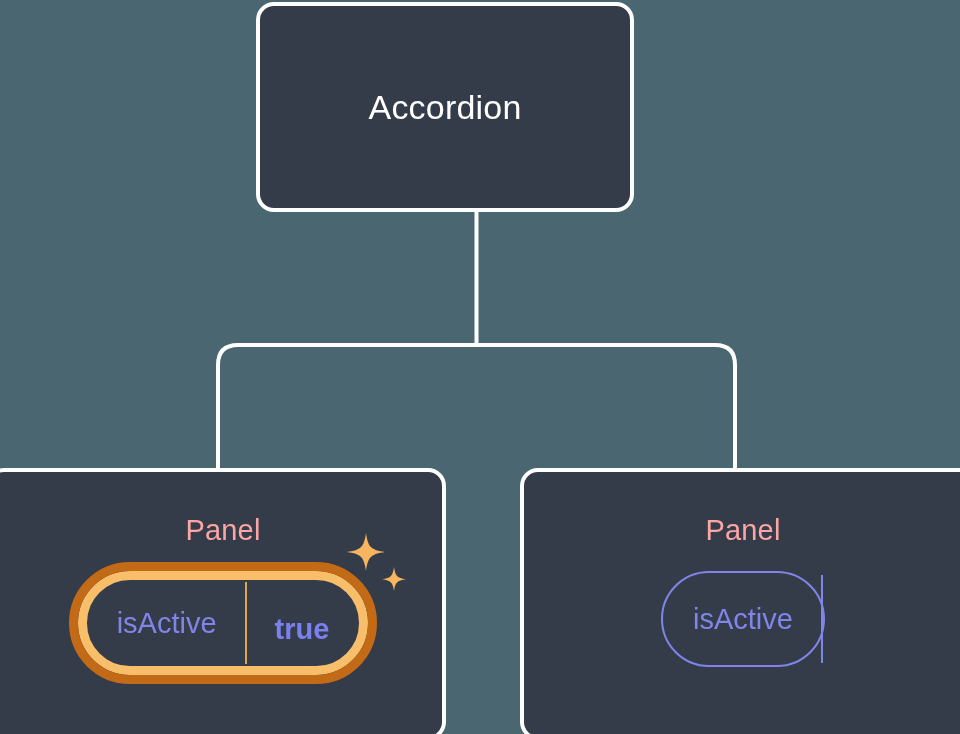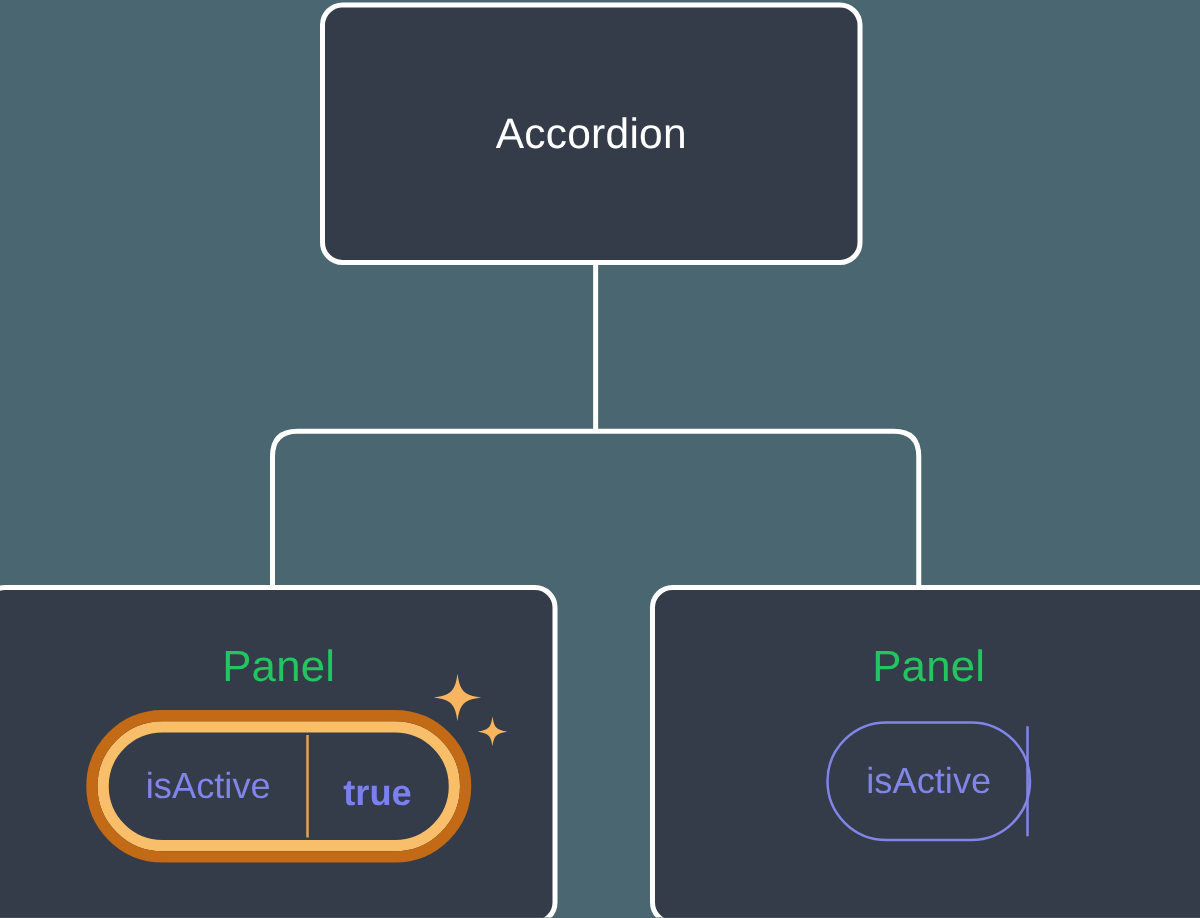--- a/index.html
+++ b/index.html
@@ -39,21 +39,21 @@
     box-sizing: border-box;
     background: #343b49;
     border: 4px solid #ffffff;
     border-radius: 18px;
     z-index: 2;
   }
 
   .node-root {
     left: 256px;
     top: 2px;
-    width: 434px;
+    width: 378px;
     height: 210px;
     display: flex;
     align-items: center;
     justify-content: center;
   }
 
   .node-title-root {
     color: #ffffff;
     font-size: 34px;
     font-weight: 400;
@@ -75,22 +75,22 @@
     left: -14px;
     width: 460px;
   }
 
   .node-panel-right {
     left: 520px;
     width: 460px;
   }
 
   .node-title-panel {
-    color: #22c55e;
-    font-size: 35px;
+    color: #fca5a5;
+    font-size: 29px;
     font-weight: 400;
     line-height: 1;
     letter-spacing: 0.2px;
   }
 
   
   .panel-body-left {
     width: 100%;
     display: flex;
     flex-direction: column;

